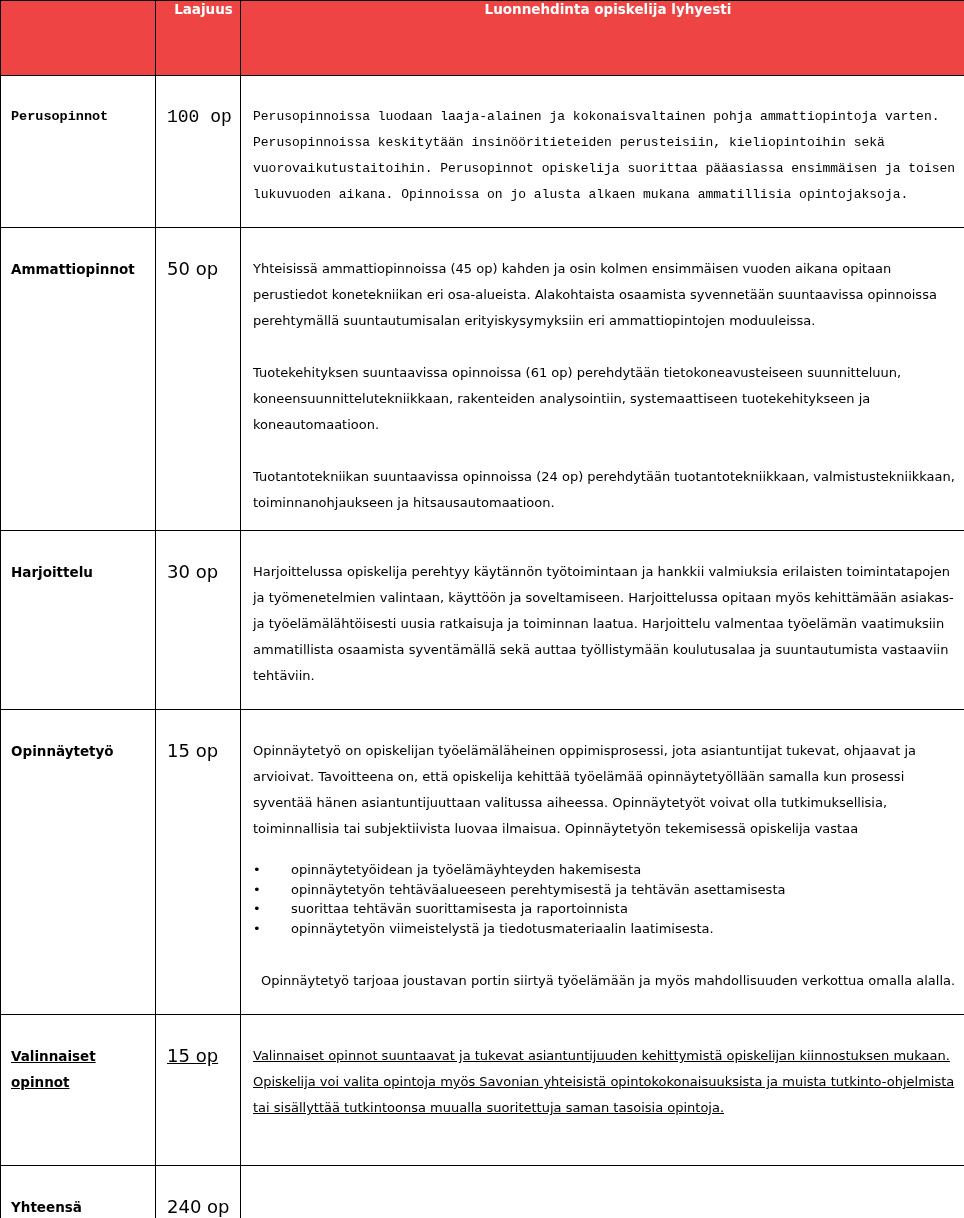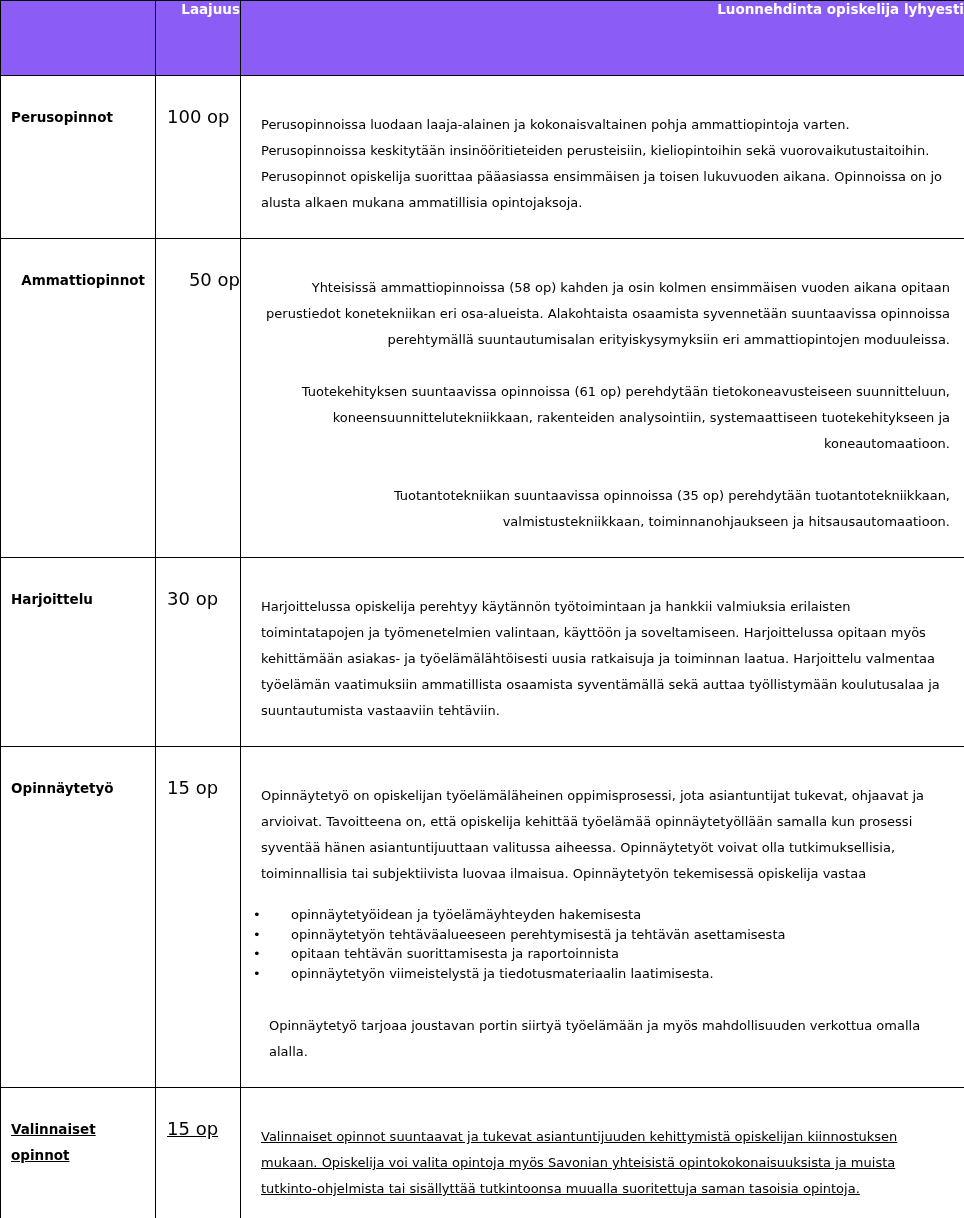--- a/index.html
+++ b/index.html
@@ -13,53 +13,53 @@
   }
   table.curriculum td, table.curriculum th {
     border: 1.5px solid #000;
     vertical-align: top;
     padding: 0;
   }
   col.c1 { width: 155px; }
   col.c2 { width: 85px; }
   col.c3 { width: 724px; }
   thead th {
-    background: #8b5cf6;
+    background: #ef4444;
     color: #ffffff;
     font-weight: bold;
     font-size: 13.5px;
-    text-align: right;
+    text-align: center;
     height: 74px;
     vertical-align: middle;
   }
   thead th .h { padding-left: 11px; display: block; }
   .name {
     font-weight: bold;
     font-size: 13.5px;
     line-height: 26px;
     padding: 28px 10px 0 10px;
   }
   .ects {
     font-size: 18px;
     line-height: 26px;
     padding: 28px 0 0 11px;
   }
   .desc {
     font-size: 13px;
     line-height: 26px;
     padding: 28px 6px 14px 12px;
   }
-  .desc p { margin: 8px; }
+  .desc p { margin: 0; }
   .desc p + p { margin-top: 26px; }
   .desc ul { list-style: none; margin: 18px 0 0 0; padding: 0; }
   .desc ul li { line-height: 19.5px; position: relative; padding-left: 38px; }
   .desc ul li .bullet { position: absolute; left: 0; top: 0; }
   .desc .closing { margin-top: 30px; padding-left: 8px; }
-  tr.r-perus td { height: 151px; }
-  tr.r-ammatti td { height: 278px; text-align: right; }
+  tr.r-perus td { height: 151px; font-family: Liberation Mono, monospace; }
+  tr.r-ammatti td { height: 278px; }
   tr.r-harj td { height: 178px; }
   tr.r-opinn td { height: 304px; }
   tr.r-valinn td { height: 150px; text-decoration: underline; }
   tr.r-yht td { height: 74px; }
   tr.r-yht .name, tr.r-yht .ects { padding-top: 28px; }
 </style>
 </head>
 <body>
 
 <table class="curriculum">
@@ -97,23 +97,23 @@
     </tr>
     <tr class="r-ammatti">
       <td>
           <div class="name">Ammattiopinnot</div>
         </td>
       <td>
           <div class="ects">50 op</div>
         </td>
       <td>
           <div class="desc">
-        <p>Yhteisissä ammattiopinnoissa (58 op) kahden ja osin kolmen ensimmäisen vuoden aikana opitaan perustiedot konetekniikan eri osa-alueista. Alakohtaista osaamista syvennetään suuntaavissa opinnoissa perehtymällä suuntautumisalan erityiskysymyksiin eri ammattiopintojen moduuleissa.</p>
+        <p>Yhteisissä ammattiopinnoissa (45 op) kahden ja osin kolmen ensimmäisen vuoden aikana opitaan perustiedot konetekniikan eri osa-alueista. Alakohtaista osaamista syvennetään suuntaavissa opinnoissa perehtymällä suuntautumisalan erityiskysymyksiin eri ammattiopintojen moduuleissa.</p>
         <p>Tuotekehityksen suuntaavissa opinnoissa (61 op) perehdytään tietokoneavusteiseen suunnitteluun, koneensuunnittelutekniikkaan, rakenteiden analysointiin, systemaattiseen tuotekehitykseen ja koneautomaatioon.</p>
-        <p>Tuotantotekniikan suuntaavissa opinnoissa (35 op) perehdytään tuotantotekniikkaan, valmistustekniikkaan, toiminnanohjaukseen ja hitsausautomaatioon.</p>
+        <p>Tuotantotekniikan suuntaavissa opinnoissa (24 op) perehdytään tuotantotekniikkaan, valmistustekniikkaan, toiminnanohjaukseen ja hitsausautomaatioon.</p>
       </div>
         </td>
     </tr>
     <tr class="r-harj">
       <td>
           <div class="name">Harjoittelu</div>
         </td>
       <td>
           <div class="ects">30 op</div>
         </td>
@@ -129,21 +129,21 @@
         </td>
       <td>
           <div class="ects">15 op</div>
         </td>
       <td>
           <div class="desc">
         <p>Opinnäytetyö on opiskelijan työelämäläheinen oppimisprosessi, jota asiantuntijat tukevat, ohjaavat ja arvioivat. Tavoitteena on, että opiskelija kehittää työelämää opinnäytetyöllään samalla kun prosessi syventää hänen asiantuntijuuttaan valitussa aiheessa.  Opinnäytetyöt voivat olla tutkimuksellisia, toiminnallisia tai subjektiivista luovaa ilmaisua. Opinnäytetyön tekemisessä opiskelija vastaa</p>
         <ul>
           <li><span class="bullet">•</span><span>opinnäytetyöidean ja työelämäyhteyden hakemisesta</span></li>
           <li><span class="bullet">•</span><span>opinnäytetyön tehtäväalueeseen perehtymisestä ja tehtävän asettamisesta</span></li>
-          <li><span class="bullet">•</span><span>opitaan tehtävän suorittamisesta ja raportoinnista</span></li>
+          <li><span class="bullet">•</span><span>suorittaa tehtävän suorittamisesta ja raportoinnista</span></li>
           <li><span class="bullet">•</span><span>opinnäytetyön viimeistelystä ja tiedotusmateriaalin laatimisesta.</span></li>
         </ul>
         <p class="closing">Opinnäytetyö tarjoaa joustavan portin siirtyä työelämään ja myös mahdollisuuden verkottua omalla alalla.</p>
       </div>
         </td>
     </tr>
     <tr class="r-valinn">
       <td>
           <div class="name">Valinnaiset opinnot</div>
         </td>

